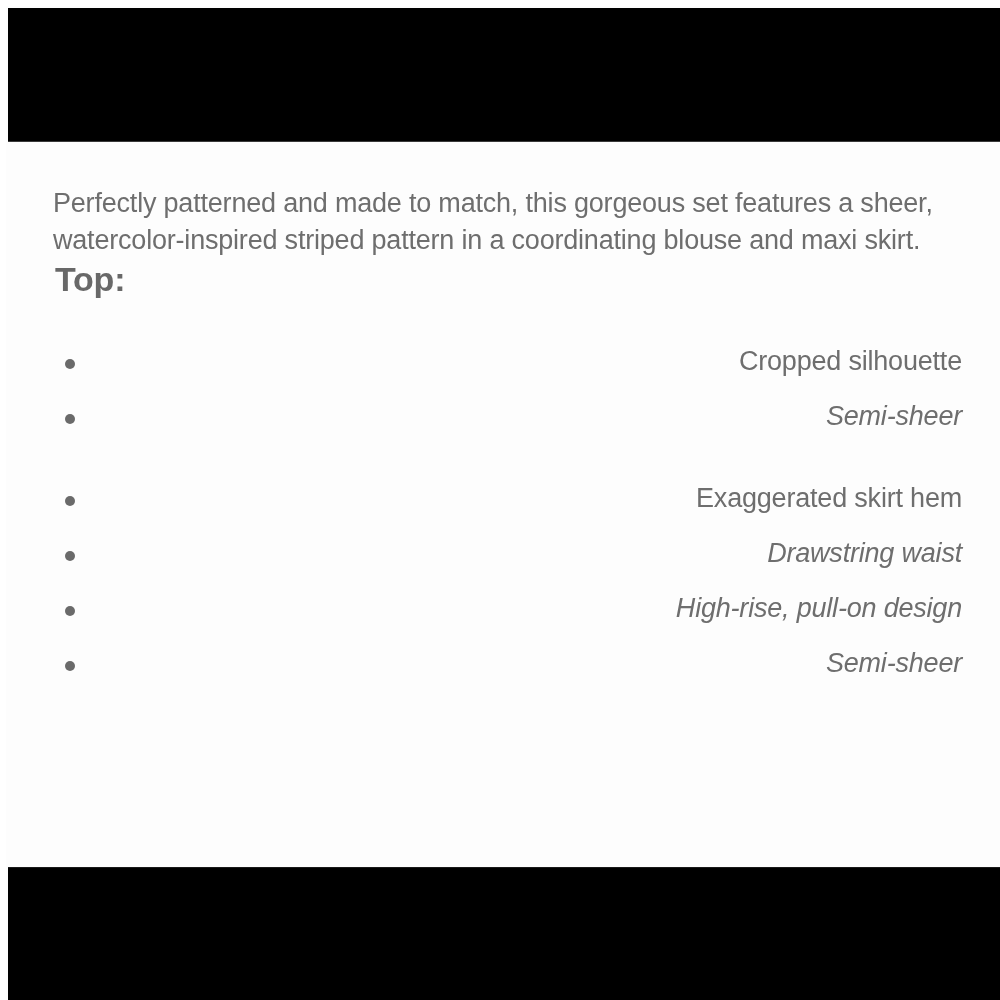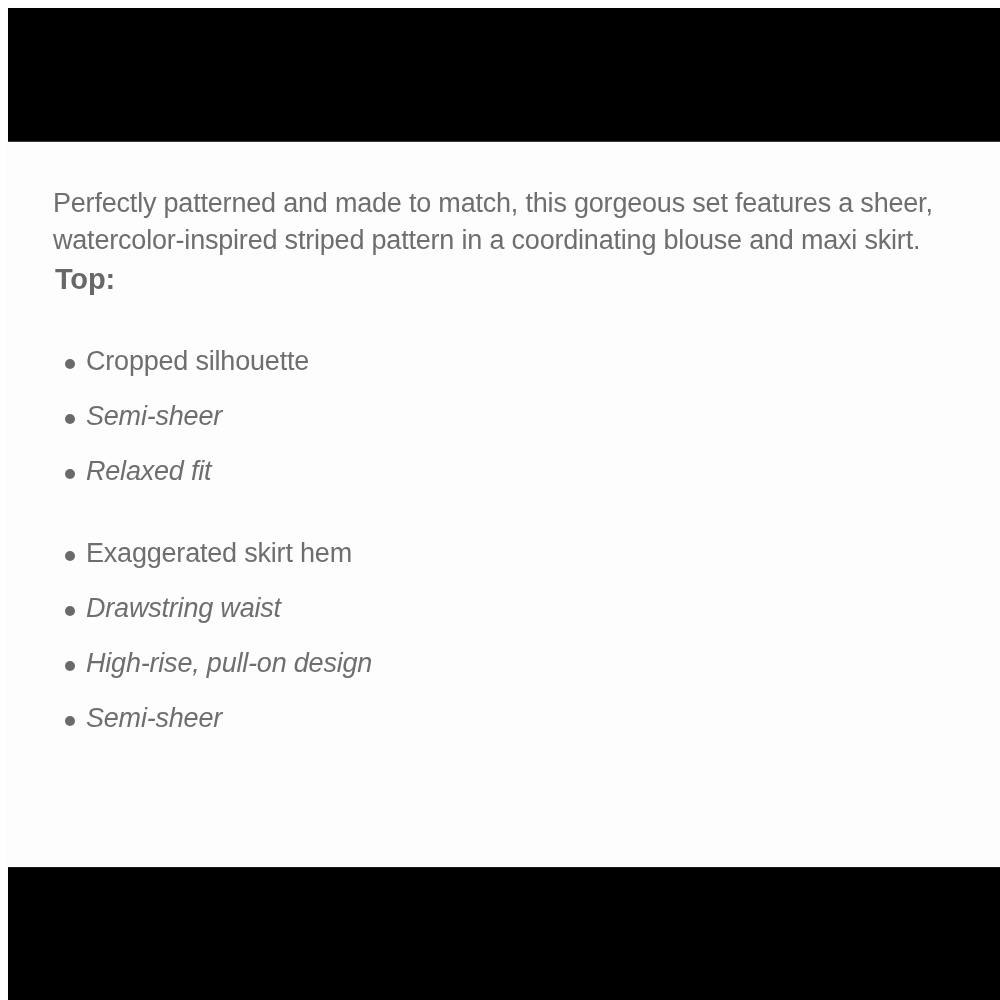--- a/index.html
+++ b/index.html
@@ -41,37 +41,38 @@
     overflow: hidden;
   }
   .intro {
     font-size: 27px;
     line-height: 37px;
     max-width: 915px;
     letter-spacing: -0.2px;
     color: #6e6e6e;
   }
   .section-heading {
-    font-size: 29px;
+    font-size: 34px;
     line-height: 37px;
     font-weight: bold;
     color: #686868;
     letter-spacing: -0.2px;
   }
   ul.feature-list {
     list-style: none;
     margin: 45px 0 16px 0;
   }
   ul.feature-list li {
     position: relative;
     padding-left: 29px;
     font-size: 27px;
     line-height: 37px;
     letter-spacing: -0.2px;
     color: #6e6e6e;
+    text-align: right;
   }
   ul.feature-list li + li {
     margin-top: 18px;
     font-style: italic;
   }
   ul.feature-list li .bullet-dot {
     position: absolute;
     left: 8px;
     top: 14px;
     width: 10px;
@@ -95,24 +96,20 @@
       <div class="section-heading">Top:</div>
       <ul class="feature-list">
         <li>
           <span class="bullet-dot"></span>
           <span>Cropped silhouette</span>
         </li>
         <li>
           <span class="bullet-dot"></span>
           <span>Semi-sheer</span>
         </li>
-        <li>
-          <span class="bullet-dot"></span>
-          <span>Relaxed fit</span>
-        </li>
       </ul>
     </div>
 
     <div class="section">
       <ul class="feature-list">
         <li>
           <span class="bullet-dot"></span>
           <span>Exaggerated skirt hem</span>
         </li>
         <li>

